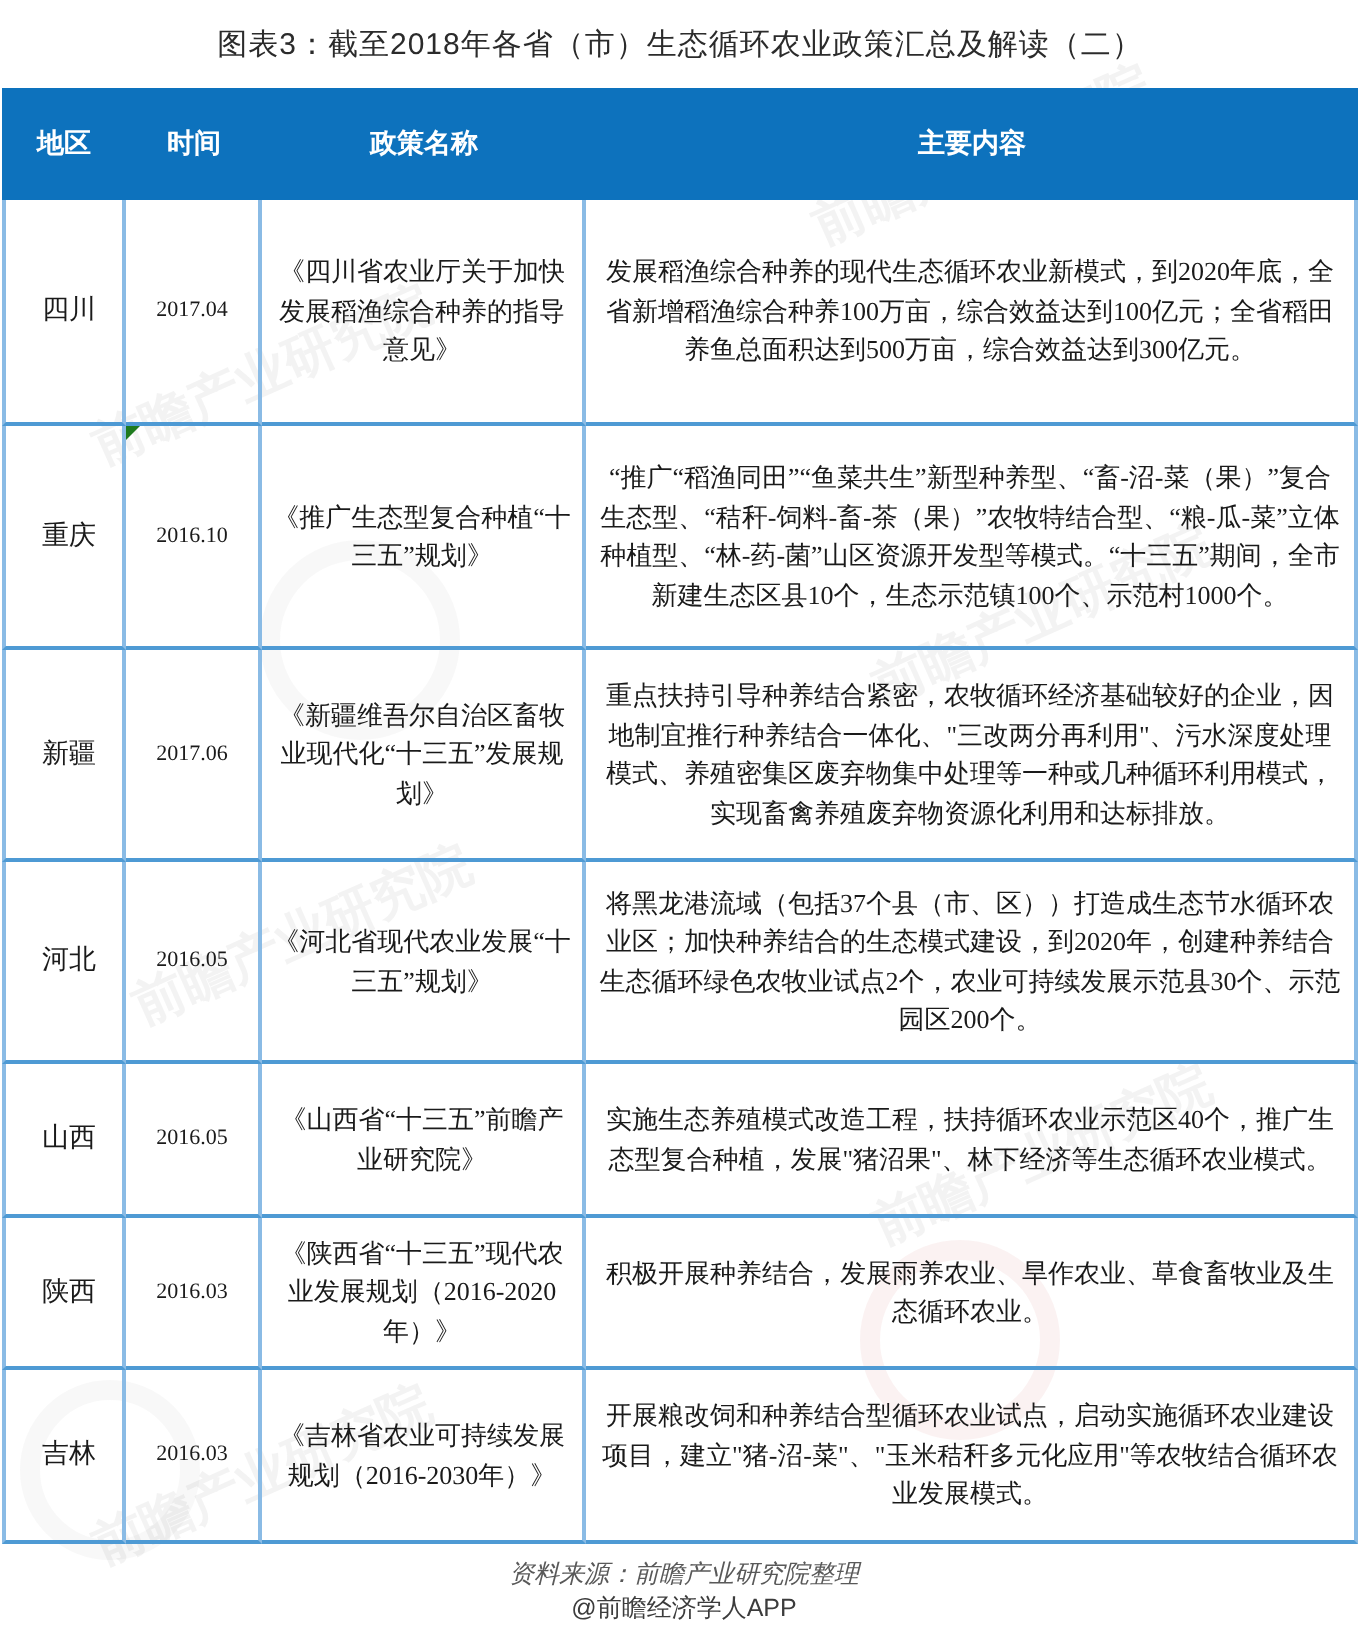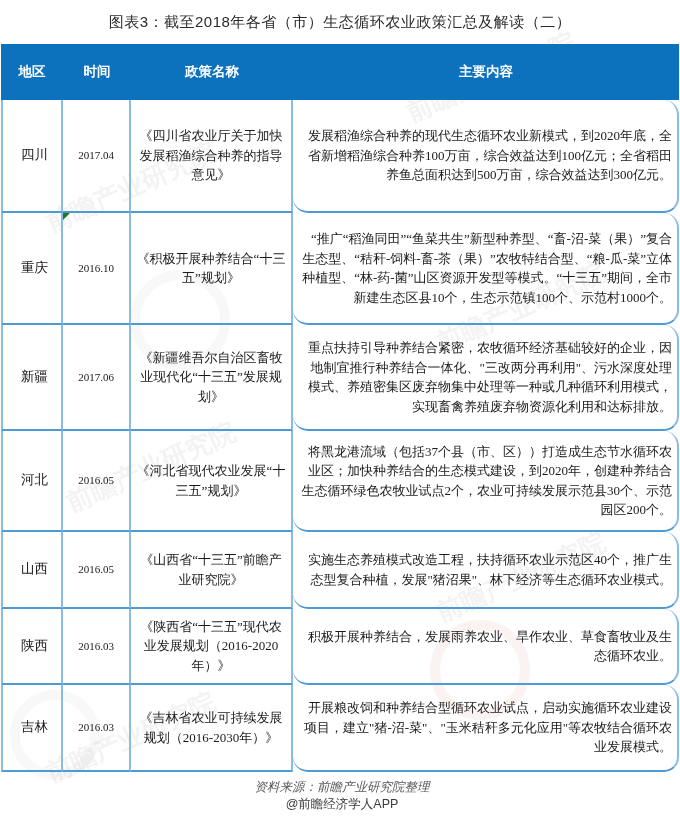--- a/index.html
+++ b/index.html
@@ -65,21 +65,21 @@
     vertical-align:middle;
     line-height:1.5;
     padding:3px 5px;
     box-sizing:border-box;
     word-break:break-all;
   }
   table.policy td:first-child{border-left:2px solid #8abbe5;padding-left:10px;}
   td.region{text-align:center;font-size:13.5px;}
   td.date{text-align:center;font-size:11px;position:relative;}
   td.policy-name{text-align:center;}
-  td.content{text-align:right;padding:4px 7px;border-radius:15px;}
+  td.content{text-align:center;padding:4px 7px;}
   tr.r1 td{height:113px;}
   tr.r2 td{height:112px;}
   tr.r3 td{height:106px;}
   tr.r4 td{height:101px;}
   tr.r5 td{height:77px;}
   tr.r6 td{height:76px;}
   tr.r7 td{height:87px;}
   .excel-marker{
     position:absolute;top:0;left:0;
     width:0;height:0;
@@ -142,21 +142,21 @@
     <tbody>
       <tr class="r1">
         <td class="region">四川</td>
         <td class="date">2017.04</td>
         <td class="policy-name">《四川省农业厅关于加快发展稻渔综合种养的指导意见》</td>
         <td class="content">发展稻渔综合种养的现代生态循环农业新模式，到2020年底，全省新增稻渔综合种养100万亩，综合效益达到100亿元；全省稻田养鱼总面积达到500万亩，综合效益达到300亿元。</td>
       </tr>
       <tr class="r2">
         <td class="region">重庆</td>
         <td class="date"><span class="excel-marker"></span><span>2016.10</span></td>
-        <td class="policy-name">《积极开展种养结合“十三五”规划》</td>
+        <td class="policy-name">《推广生态型复合种植“十三五”规划》</td>
         <td class="content">“推广“稻渔同田”“鱼菜共生”新型种养型、“畜-沼-菜（果）”复合生态型、“秸秆-饲料-畜-茶（果）”农牧特结合型、“粮-瓜-菜”立体种植型、“林-药-菌”山区资源开发型等模式。“十三五”期间，全市新建生态区县10个，生态示范镇100个、示范村1000个。</td>
       </tr>
       <tr class="r3">
         <td class="region">新疆</td>
         <td class="date">2017.06</td>
         <td class="policy-name">《新疆维吾尔自治区畜牧业现代化“十三五”发展规划》</td>
         <td class="content">重点扶持引导种养结合紧密，农牧循环经济基础较好的企业，因地制宜推行种养结合一体化、"三改两分再利用"、污水深度处理模式、养殖密集区废弃物集中处理等一种或几种循环利用模式，实现畜禽养殖废弃物资源化利用和达标排放。</td>
       </tr>
       <tr class="r4">
         <td class="region">河北</td>

